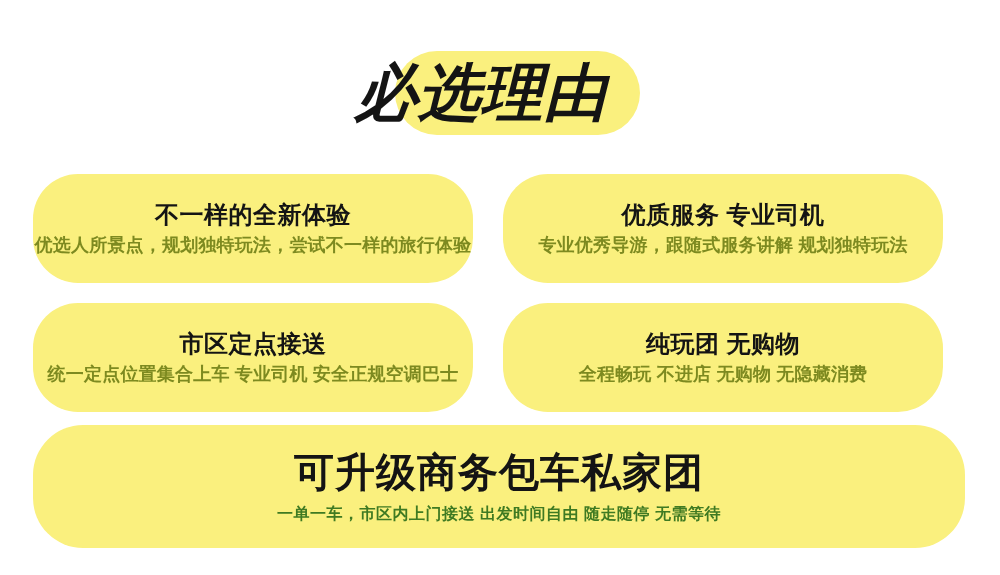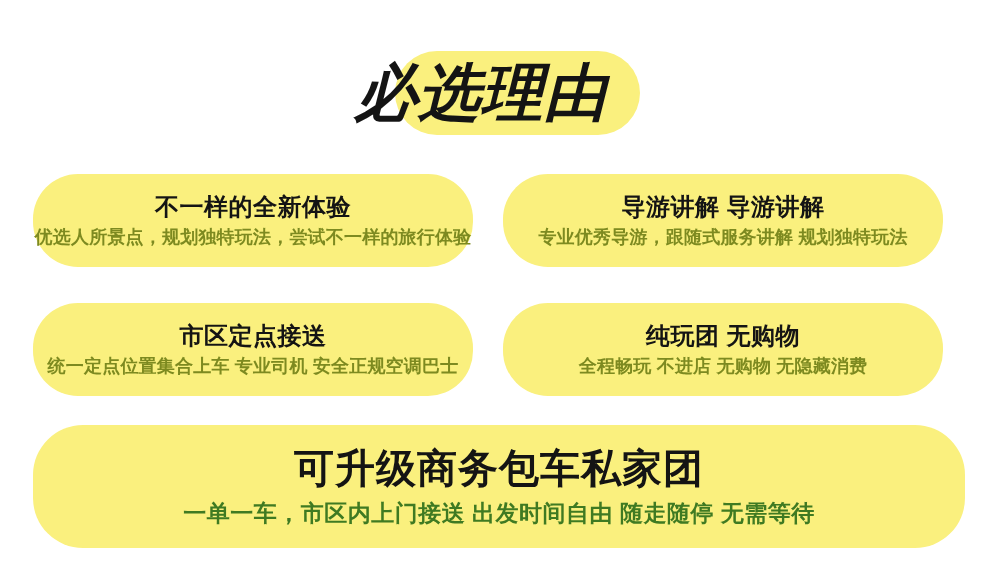--- a/index.html
+++ b/index.html
@@ -79,21 +79,21 @@
     box-sizing: border-box;
     display: flex;
     flex-direction: column;
     align-items: center;
     justify-content: center;
   }
 
   
   .card.small {
     width: 440px;
-    height: 93px;
+    height: 109px;
     border-radius: 45px;
   }
   .card.small .card-title {
     font-size: 24px;
     font-weight: bold;
     color: #141414;
     line-height: 1;
     letter-spacing: 0.5px;
     white-space: nowrap;
     margin-bottom: 9px;
@@ -125,21 +125,21 @@
   .card.large .card-title {
     font-size: 40px;
     font-weight: bold;
     color: #141414;
     line-height: 1;
     letter-spacing: 1px;
     white-space: nowrap;
     margin-bottom: 14px;
   }
   .card.large .card-sub {
-    font-size: 23px;
+    font-size: 16px;
     font-weight: bold;
     color: #3f7a22;
     line-height: 1;
     letter-spacing: 0.5px;
     white-space: nowrap;
   }
 </style>
 </head>
 <body>
 
@@ -153,21 +153,21 @@
   </div>
 
   <div class="cards">
 
     <div class="card small card-r1c1">
       <div class="card-title">不一样的全新体验</div>
       <div class="card-sub">优选人所景点，规划独特玩法，尝试不一样的旅行体验</div>
     </div>
 
     <div class="card small card-r1c2">
-      <div class="card-title">导游讲解 导游讲解</div>
+      <div class="card-title">优质服务 专业司机</div>
       <div class="card-sub">专业优秀导游，跟随式服务讲解 规划独特玩法</div>
     </div>
 
     <div class="card small card-r2c1">
       <div class="card-title">市区定点接送</div>
       <div class="card-sub">统一定点位置集合上车 专业司机 安全正规空调巴士</div>
     </div>
 
     <div class="card small card-r2c2">
       <div class="card-title">纯玩团 无购物</div>

